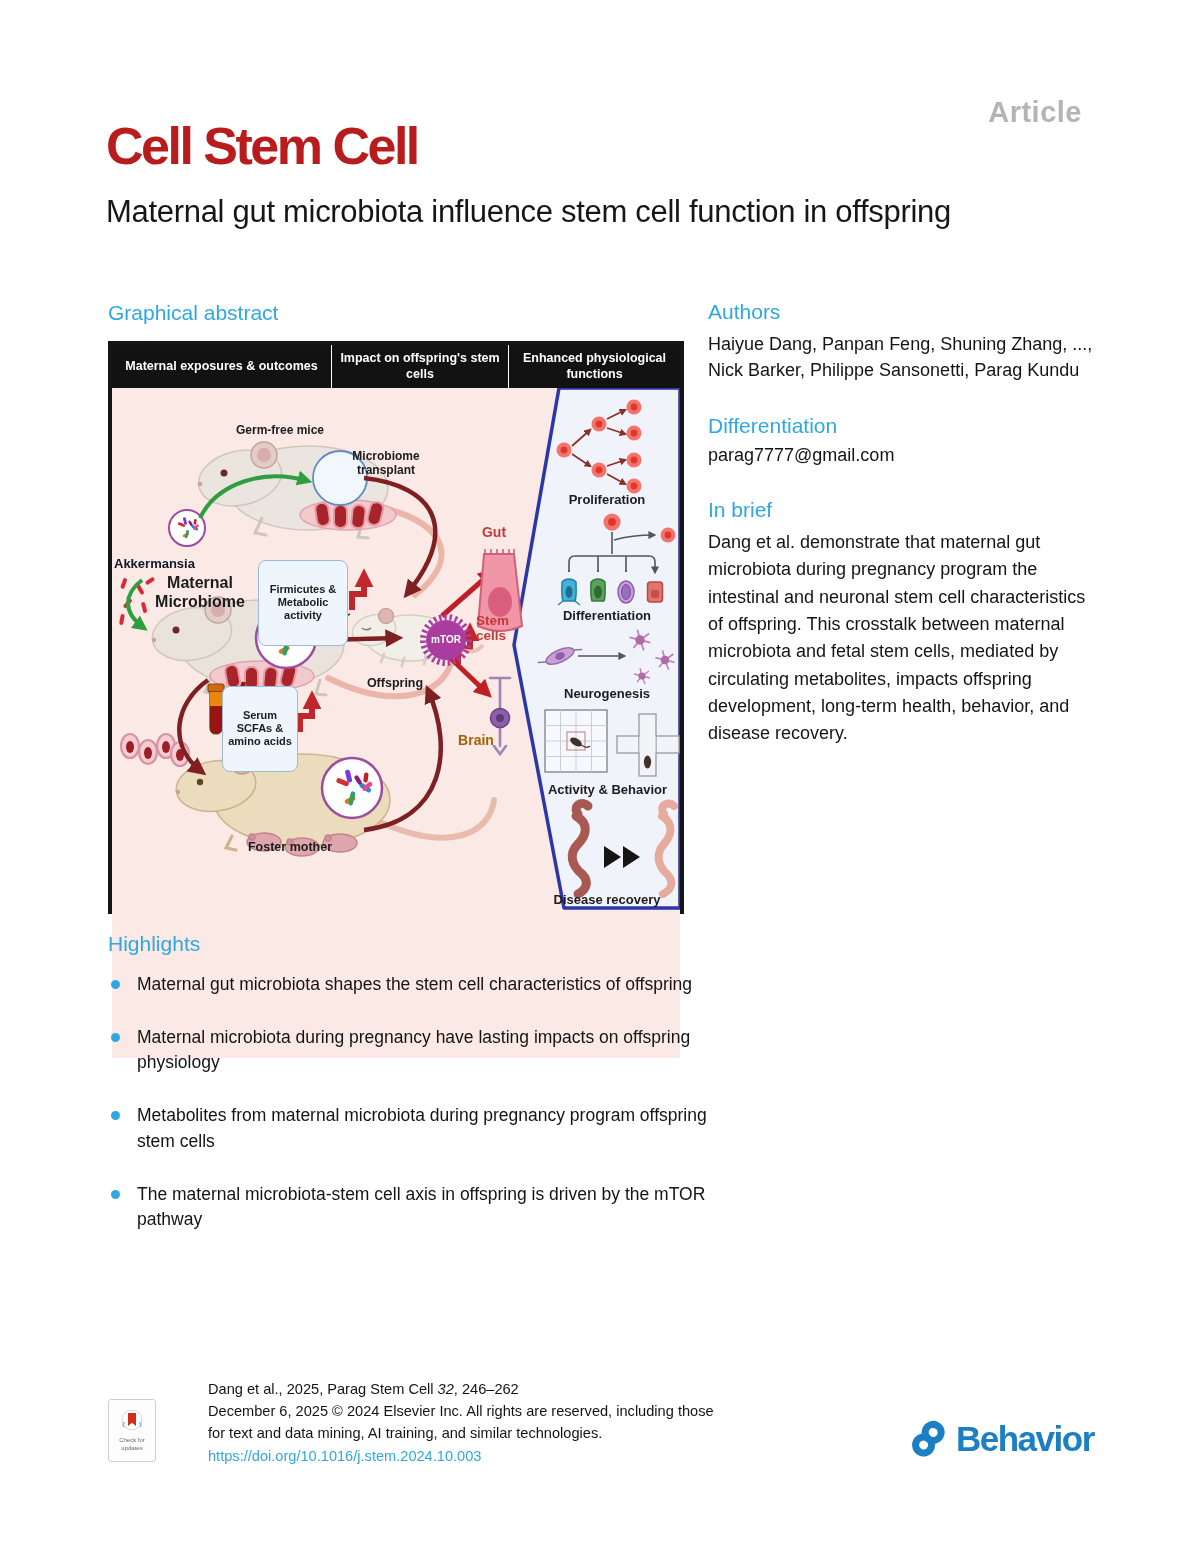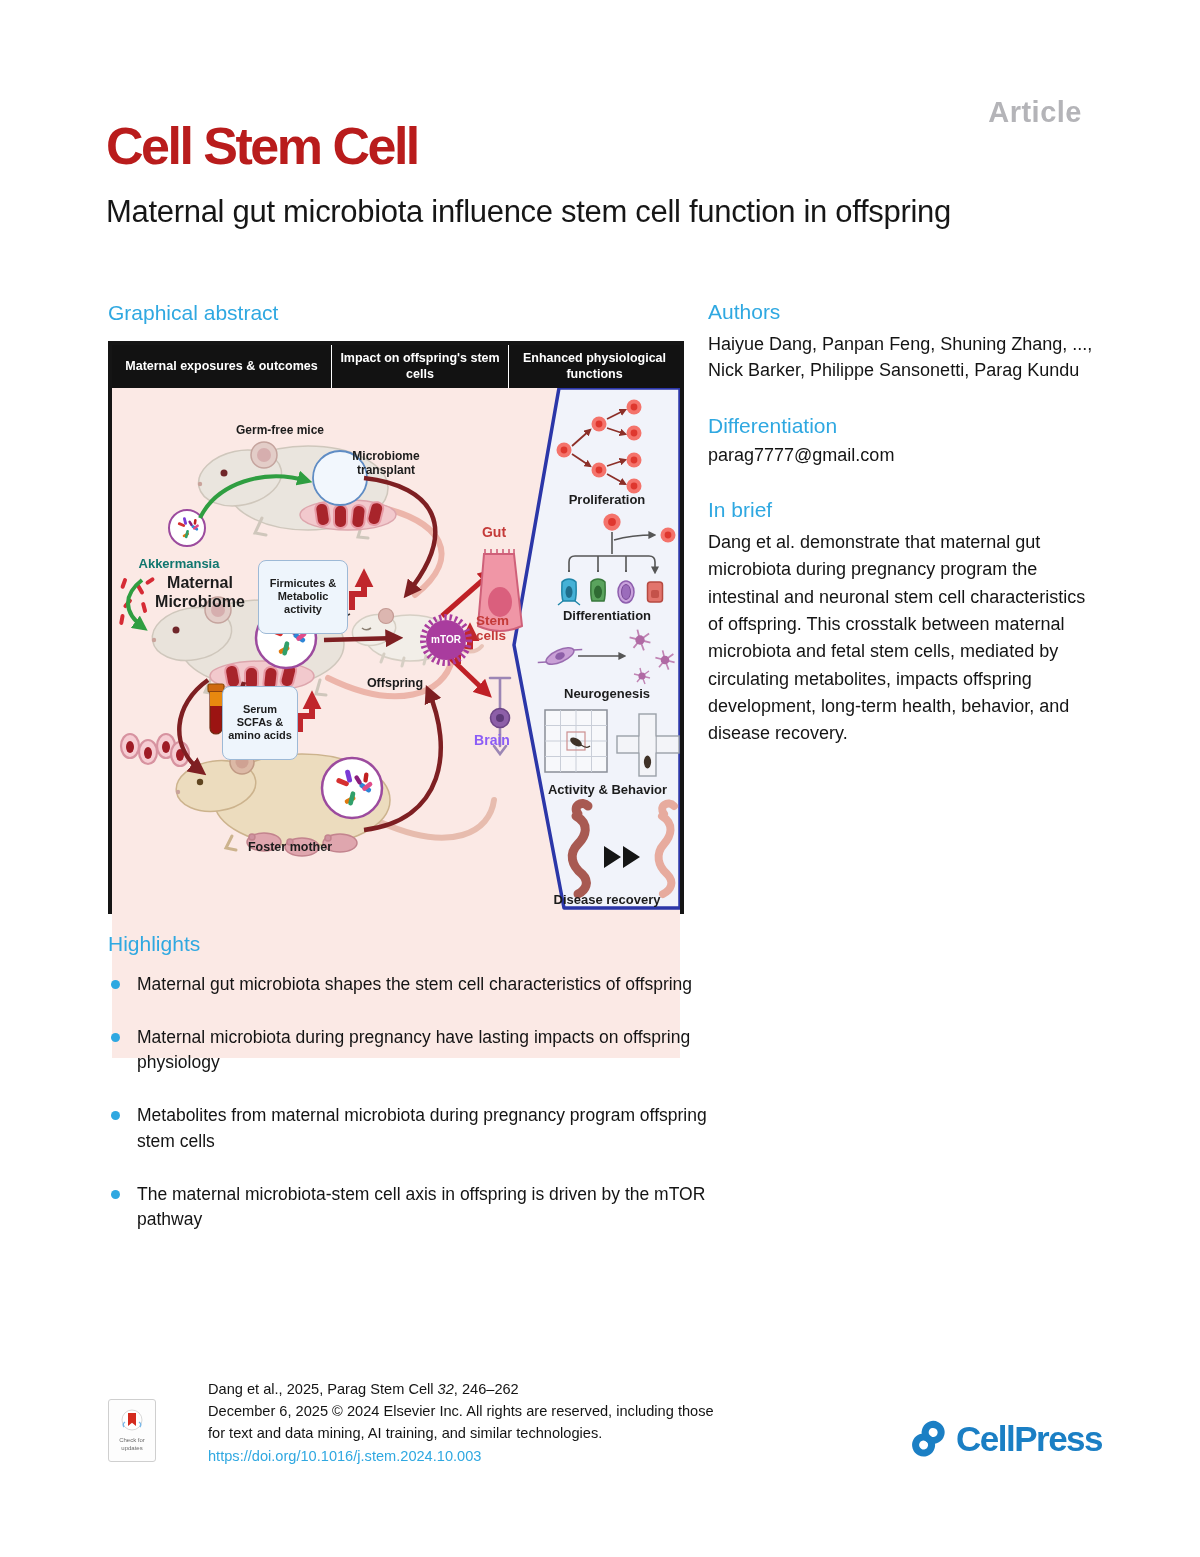--- a/index.html
+++ b/index.html
@@ -16,21 +16,21 @@
 
   
   .ga-box { position:absolute; top:341px; left:108px; width:576px; height:573px; border:4px solid #151515; background:#ffffff; }
   .ga-headers { display:flex; gap:1px; background:#ffffff; height:43px; }
   .ga-headers .hd { background:#121212; color:#ffffff; font-weight:bold; font-size:12.5px; line-height:1.22; display:flex; align-items:center; justify-content:center; text-align:center; padding:2px 6px; }
   .hd1 { flex:0 0 219px; } .hd2 { flex:0 0 176px; } .hd3 { flex:1 1 auto; }
   .ga-content { position:relative; width:568px; height:670px; background:#fbe9e5; overflow:hidden; }
   .ga-content svg.art { position:absolute; left:0; top:0; }
 
   .ga-label { position:absolute; font-weight:bold; color:#1c1c1c; text-align:center; line-height:1.16; }
-  .ga-chip { position:absolute; background:#eef5fc; border:1.5px solid #9db9d6; border-radius:8px; font-weight:bold; font-size:11px; color:#1c1c1c; text-align:center; line-height:1.2; padding:16px 4px; }
+  .ga-chip { position:absolute; background:#eef5fc; border:1.5px solid #9db9d6; border-radius:8px; font-weight:bold; font-size:11px; color:#1c1c1c; text-align:center; line-height:1.2; padding:22px 4px; }
   .red-label { color:#c43a38; }
 
   
   .right-col { position:absolute; left:708px; top:300px; width:392px; color:#141414; }
   .right-col .sec-h { margin-bottom:7px; }
   .authors-text { font-size:18px; line-height:1.47; margin-bottom:30px; }
   .email { font-size:18px; color:#141414; text-decoration:none; display:inline-block; margin-bottom:32px; }
   .in-brief-text { font-size:18px; line-height:1.52; }
 
   
@@ -333,29 +333,29 @@
 
         <g>
           <path d="M466,426 c-6,-8 4,-14 10,-8 M464,428 c14,8 10,20 2,28 c-10,10 -6,22 4,30 c8,8 4,16 -4,20" stroke="#a85a52" stroke-width="9" fill="none" stroke-linecap="round"></path>
           <path d="M552,426 c-6,-8 4,-14 10,-8 M550,428 c13,8 9,20 2,28 c-9,10 -6,22 3,30 c8,8 4,16 -4,20" stroke="#e7ab9e" stroke-width="8" fill="none" stroke-linecap="round"></path>
           <path d="M492,458 l17,11 l-17,11 z M511,458 l17,11 l-17,11 z" fill="#151515"></path>
         </g>
       </svg>
 
       <div class="ga-label" style="left:118px; top:36px; width:100px; font-size:12px;">Germ-free mice</div>
       <div class="ga-label" style="left:224px; top:62px; width:100px; font-size:12px;">Microbiome transplant</div>
-      <div class="ga-label" style="left:2px; top:168px; width:130px; font-size:13px; color:#0f766e; text-align:center;">Akkermansia</div>
+      <div class="ga-label" style="left:2px; top:168px; width:130px; font-size:13px; color:#0f172a; text-align:left;">Akkermansia</div>
       <div class="ga-label" style="left:40px; top:186px; width:96px; font-size:16px;">Maternal Microbiome</div>
       <div class="ga-chip" style="left:146px; top:172px; width:90px;">Firmicutes &amp; Metabolic activity</div>
       <div class="ga-chip" style="left:110px; top:298px; width:76px;">Serum SCFAs &amp; amino acids</div>
       <div class="ga-label" style="left:238px; top:288px; width:90px; font-size:12.5px;">Offspring</div>
       <div class="ga-label" style="left:118px; top:452px; width:120px; font-size:12.5px;">Foster mother</div>
       <div class="ga-label red-label" style="left:352px; top:136px; width:60px; font-size:14px;">Gut</div>
       <div class="ga-label red-label" style="left:364px; top:226px; width:60px; font-size:13.5px; text-align:left; line-height:1.08;">Stem cells</div>
-      <div class="ga-label" style="left:350px; top:344px; width:60px; font-size:14px; color:#8b5cf6;">Brain</div>
+      <div class="ga-label" style="left:334px; top:344px; width:60px; font-size:14px; color:#a16207;">Brain</div>
       <div class="ga-label" style="left:313px; top:246px; width:42px; font-size:10px; color:#ffffff;">mTOR</div>
       <div class="ga-label" style="left:420px; top:104px; width:150px; font-size:13px;">Proliferation</div>
       <div class="ga-label" style="left:420px; top:220px; width:150px; font-size:13px;">Differentiation</div>
       <div class="ga-label" style="left:420px; top:298px; width:150px; font-size:13px;">Neurogenesis</div>
       <div class="ga-label" style="left:418px; top:394px; width:155px; font-size:13px;">Activity &amp; Behavior</div>
       <div class="ga-label" style="left:420px; top:504px; width:150px; font-size:13px;">Disease recovery</div>
     </div>
   </div>
 
   <div class="right-col">
@@ -395,16 +395,16 @@
     <a class="doi" href="#">https://doi.org/10.1016/j.stem.2024.10.003</a>
   </div>
 
   <div class="cellpress">
     <svg width="42" height="42" viewBox="0 0 42 42">
       <g transform="rotate(-18 21 21)">
         <circle cx="14" cy="25" r="8" fill="none" stroke="#1b7fc4" stroke-width="7"></circle>
         <circle cx="27" cy="16" r="8" fill="none" stroke="#1b7fc4" stroke-width="7"></circle>
       </g>
     </svg>
-    <span class="wordmark">CellPress</span>
+    <span class="wordmark">Behavior</span>
   </div>
 
 </div>
 
 </body></html>

